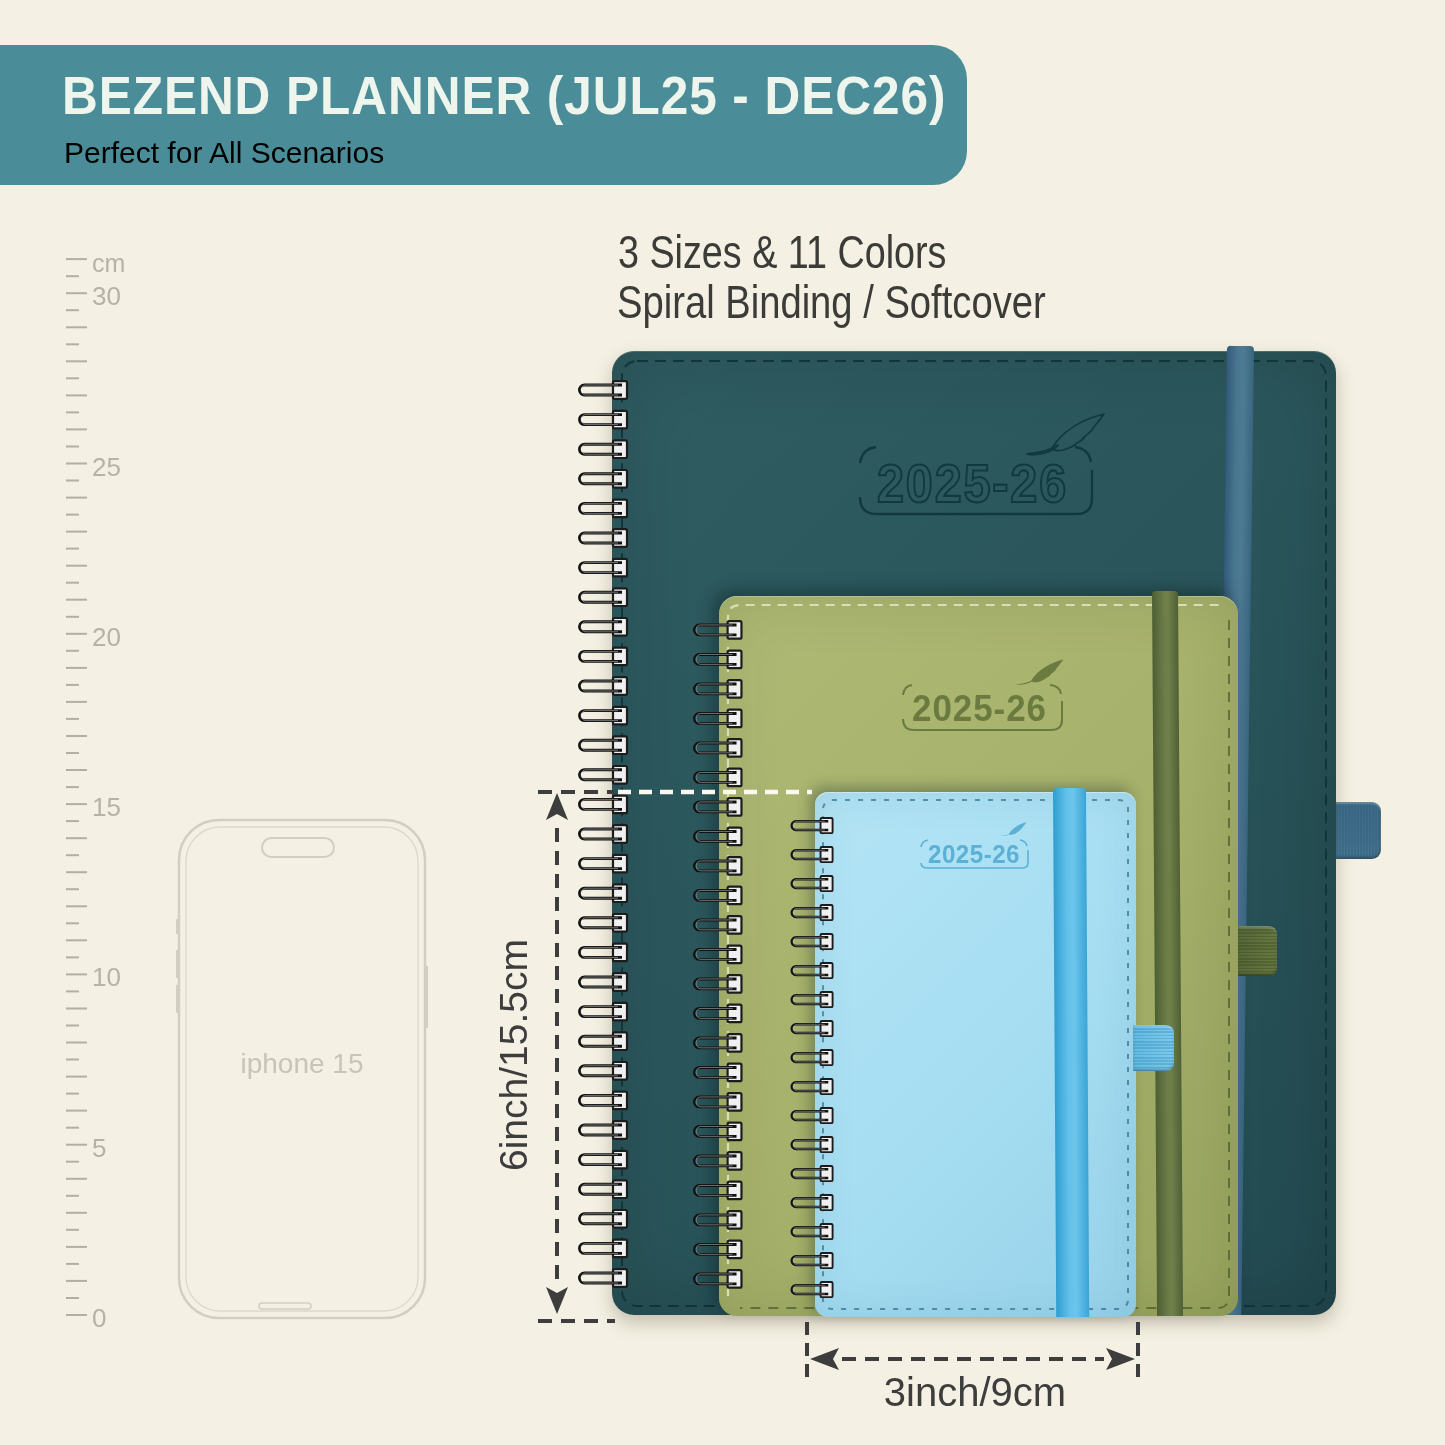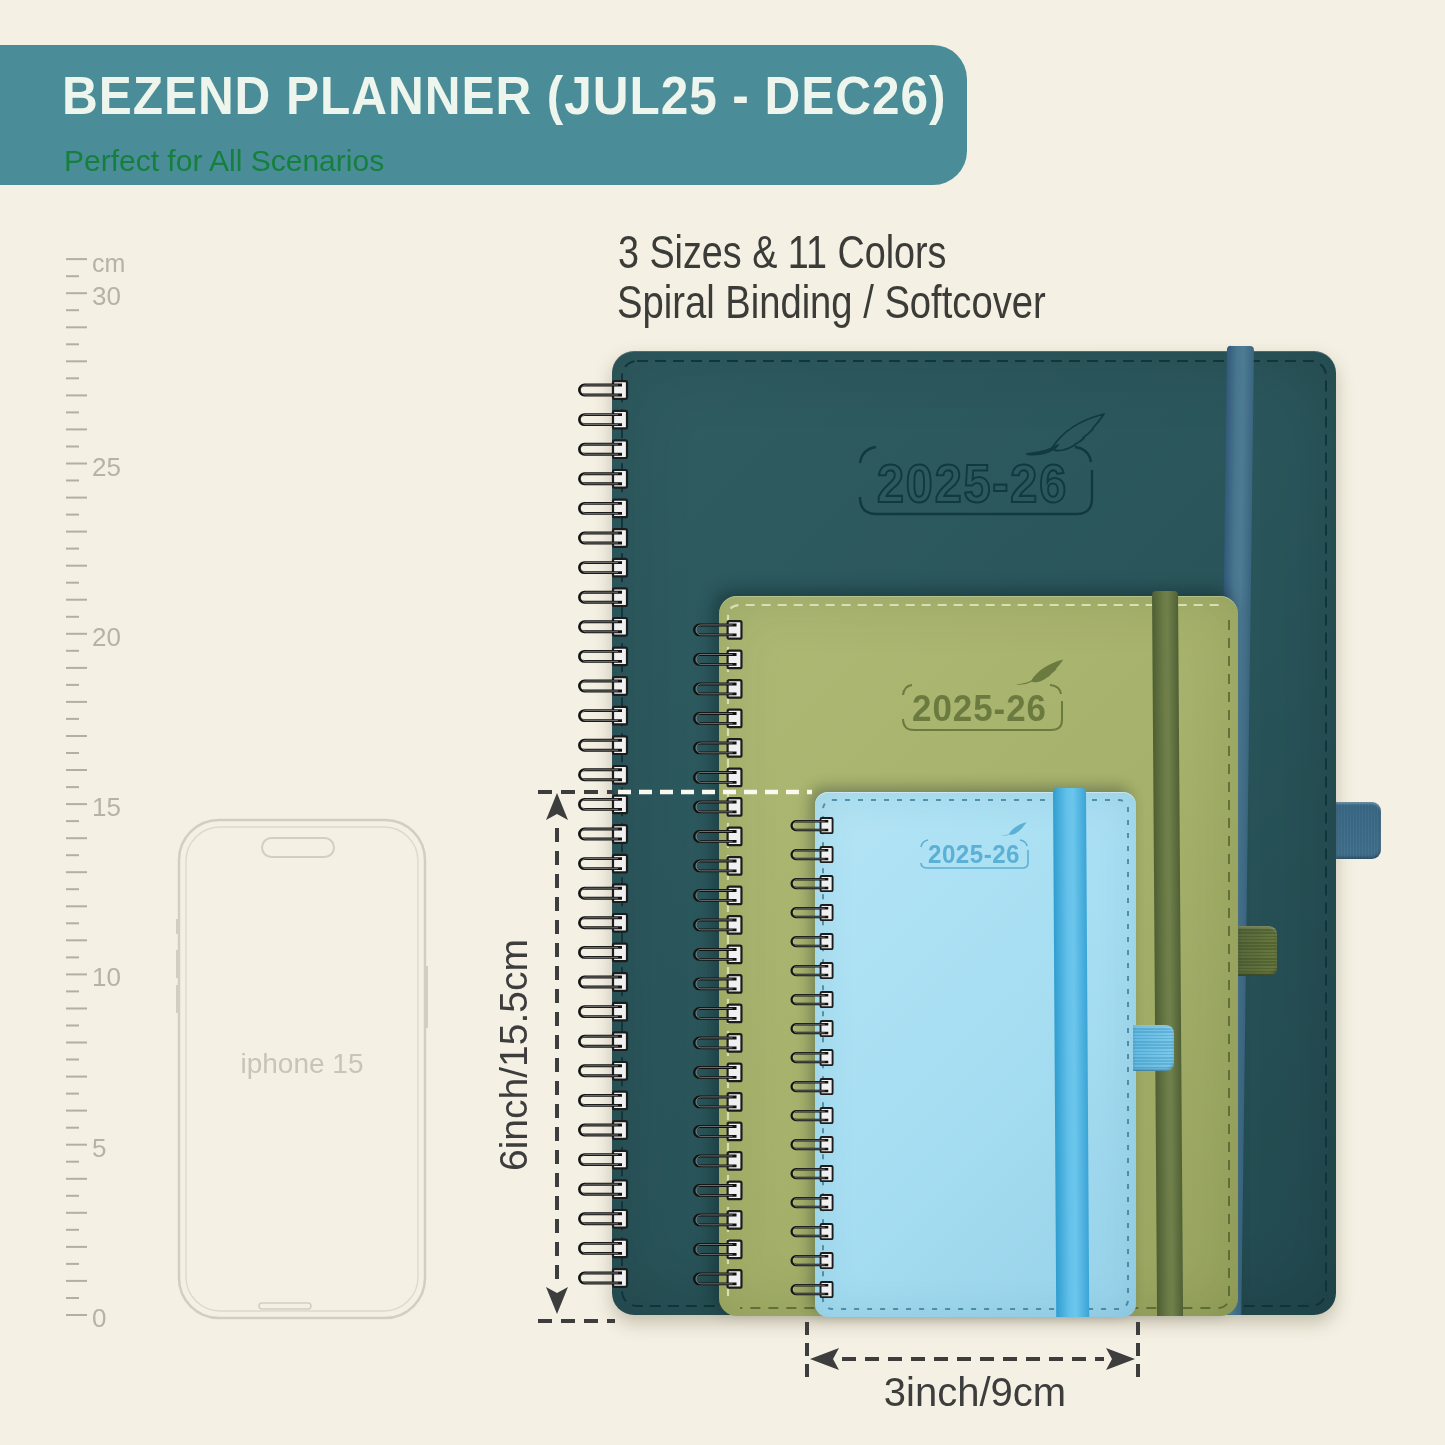--- a/index.html
+++ b/index.html
@@ -1,19 +1,19 @@
 <!DOCTYPE html>
 <html><head><meta charset="utf-8"><style>
 html,body{margin:0;padding:0;}
 body{width:1445px;height:1445px;background:#f4f0e3;font-family:"Liberation Sans",sans-serif;position:relative;overflow:hidden;}
 .abs{position:absolute;}
 </style></head><body>
 <div class="abs" style="left:0;top:45px;width:967px;height:140px;background:#4a8d98;border-radius:0 34px 34px 0;"></div>
 <div class="abs" style="left:62px;top:65px;width:900px;font-size:53px;font-weight:bold;letter-spacing:1px;color:#edf5ec;white-space:nowrap;transform:scaleX(0.935);transform-origin:0 0;">BEZEND PLANNER (JUL25 - DEC26)</div>
-<div class="abs" style="left:64px;top:144px;font-size:30px;color:#15803d;white-space:nowrap;transform-origin:0 0;">Perfect for All Scenarios</div>
+<div class="abs" style="left:64px;top:136px;font-size:30px;color:#000000;white-space:nowrap;transform-origin:0 0;">Perfect for All Scenarios</div>
 <div class="abs" style="left:618px;top:225px;font-size:46px;color:#3b3b38;white-space:nowrap;transform:scaleX(0.82);transform-origin:0 0;">3 Sizes &amp; 11 Colors</div>
 <div class="abs" style="left:617px;top:275px;font-size:46px;color:#3b3b38;white-space:nowrap;transform:scaleX(0.83);transform-origin:0 0;">Spiral Binding / Softcover</div>
 <svg class="abs" style="left:0;top:0;" width="200" height="1445" viewBox="0 0 200 1445">
     <line x1="66" y1="1315.0" x2="87.0" y2="1315.0" stroke="#b3afa2" stroke-width="2"></line>
     <line x1="66" y1="1298.0" x2="79.0" y2="1298.0" stroke="#b3afa2" stroke-width="2"></line>
     <line x1="66" y1="1280.9" x2="87.0" y2="1280.9" stroke="#b3afa2" stroke-width="2"></line>
     <line x1="66" y1="1263.9" x2="79.0" y2="1263.9" stroke="#b3afa2" stroke-width="2"></line>
     <line x1="66" y1="1246.9" x2="87.0" y2="1246.9" stroke="#b3afa2" stroke-width="2"></line>
     <line x1="66" y1="1229.8" x2="79.0" y2="1229.8" stroke="#b3afa2" stroke-width="2"></line>
     <line x1="66" y1="1212.8" x2="87.0" y2="1212.8" stroke="#b3afa2" stroke-width="2"></line>

